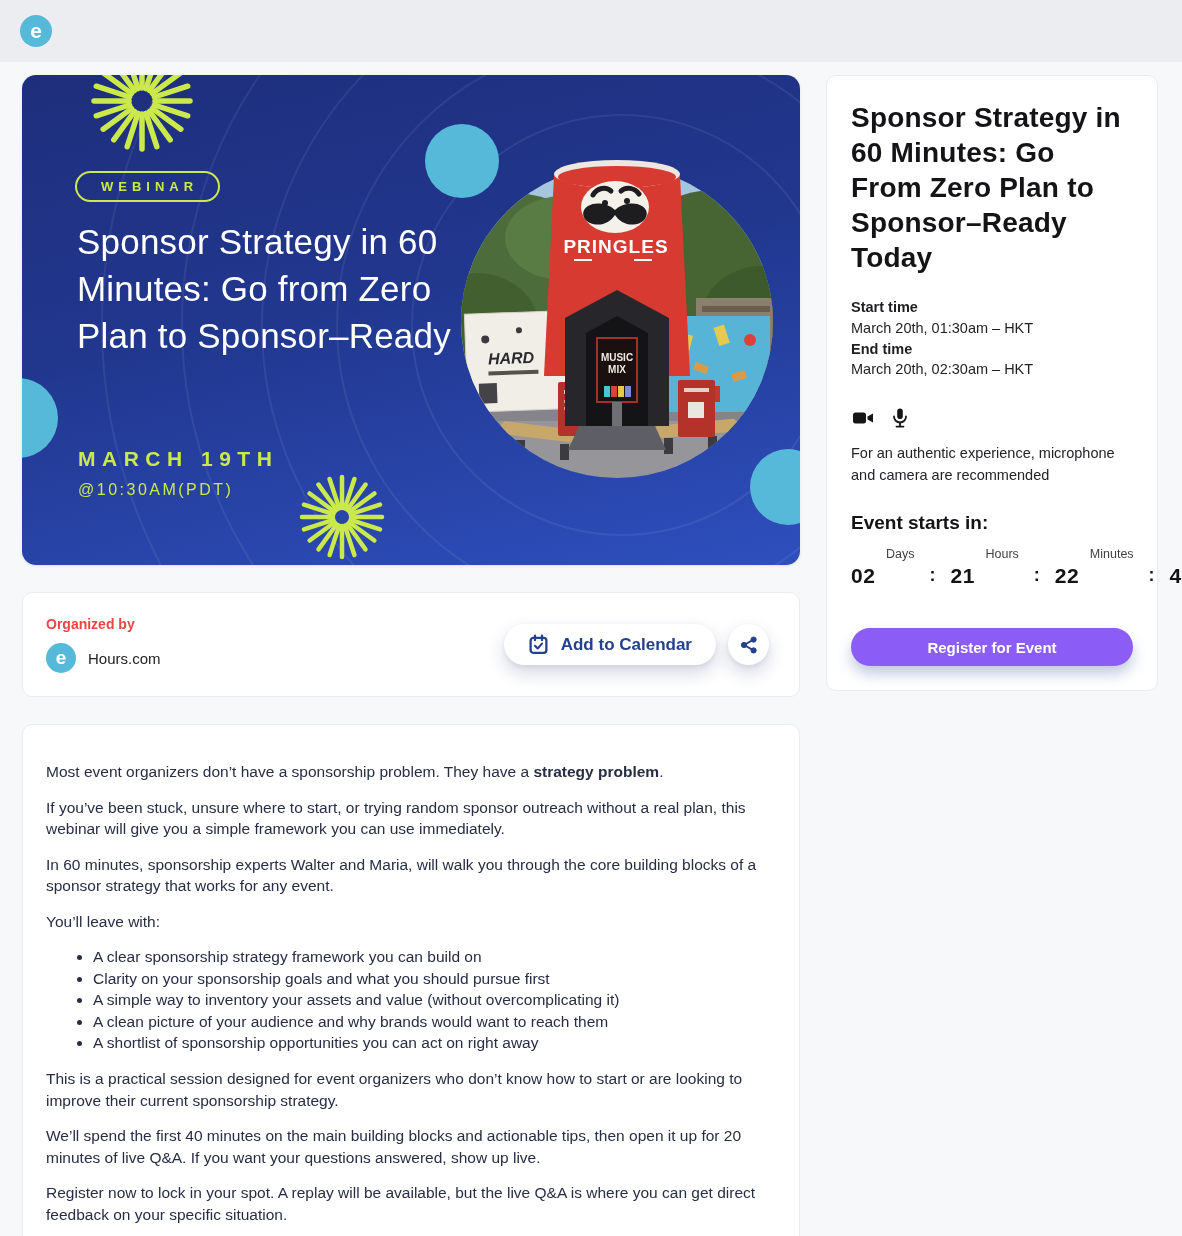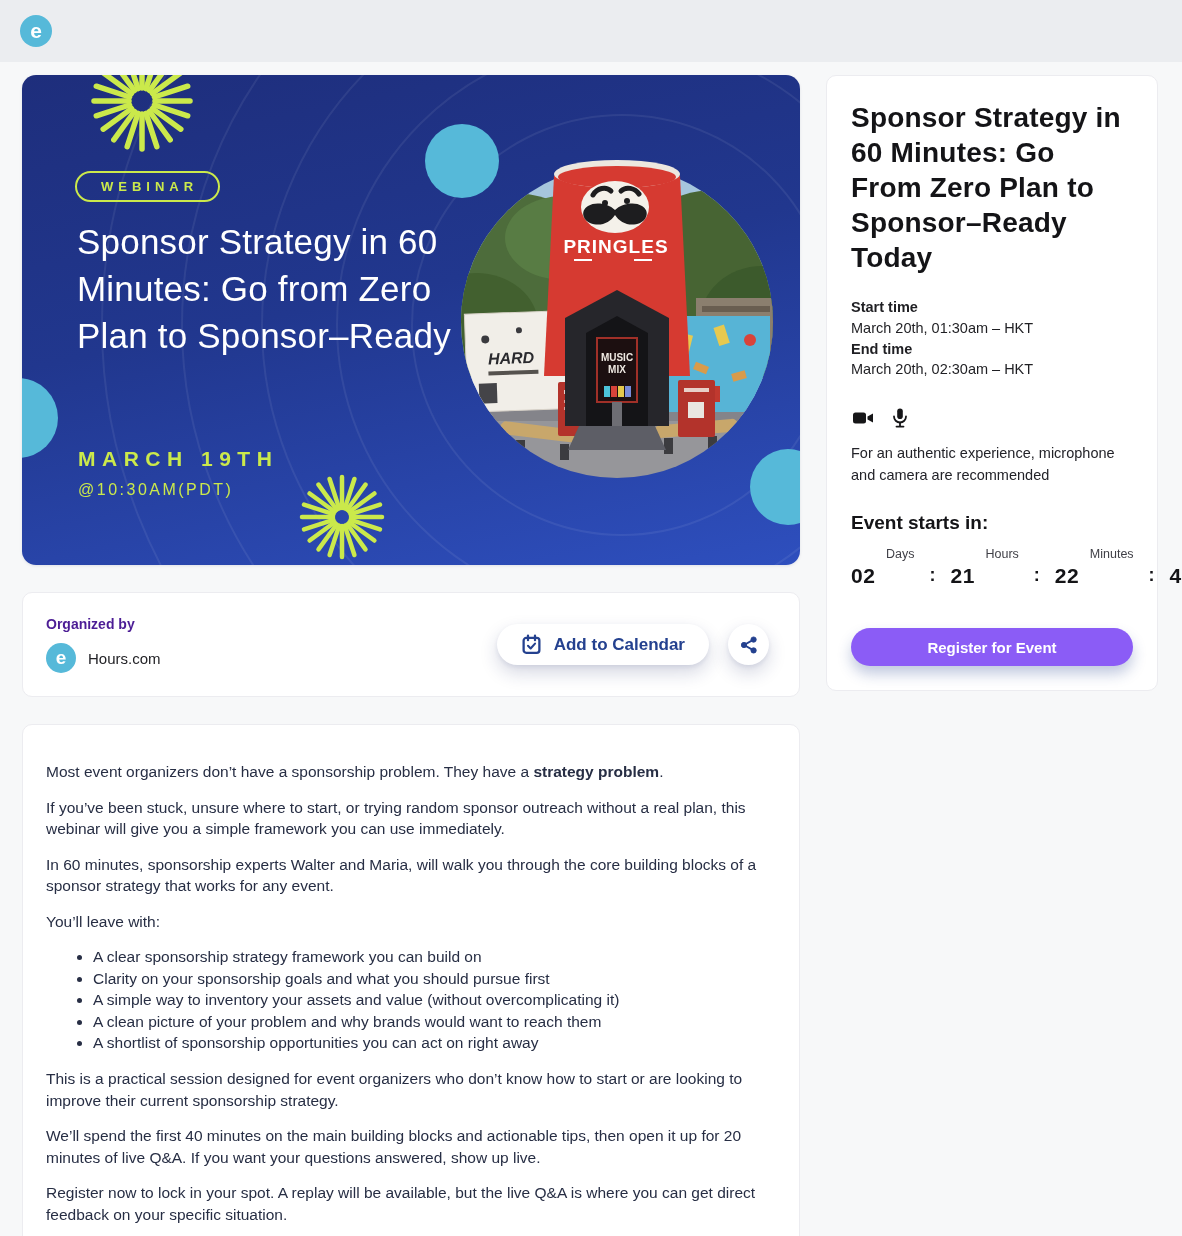--- a/index.html
+++ b/index.html
@@ -32,25 +32,25 @@
   .banner-date { position:absolute; left:56px; top:372px; color:#cbe94b;
                  font-size:21px; font-weight:700; letter-spacing:6.5px; }
   .banner-time { position:absolute; left:56px; top:406px; color:#cbe94b;
                  font-size:16px; font-weight:500; letter-spacing:2.5px; }
   .photo-svg { position:absolute; left:436px; top:75px; overflow:visible; }
 
   
   .card { background:#fff; border:1px solid #ececf0; border-radius:10px; }
   .organizer-card { margin-top:27px; height:105px; display:flex; align-items:center; padding:0 30px 0 23px; }
   .org-left { display:flex; flex-direction:column; gap:11px; }
-  .org-label { font-size:14px; font-weight:600; color:#4c1d95; }
+  .org-label { font-size:14px; font-weight:600; color:#ef4444; }
   .org-row { display:flex; align-items:center; gap:12px; cursor:pointer; }
   .org-logo { width:30px; height:30px; font-size:19px; }
   .org-name { font-size:15px; color:#232327; }
-  .org-actions { margin-left:auto; display:flex; align-items:center; gap:19px; }
+  .org-actions { margin-left:auto; display:flex; align-items:center; gap:12px; }
   .cal-btn { display:flex; align-items:center; gap:12px; height:41px; padding:0 24px;
              background:#fff; border:none; border-radius:22px; cursor:pointer;
              box-shadow:0 8px 18px rgba(25,40,100,.18), 0 2px 4px rgba(25,40,100,.08);
              color:#24418f; font-size:17px; font-weight:600; font-family:inherit; }
   .share-btn { width:41px; height:41px; border-radius:50%; background:#fff; border:none; cursor:pointer;
                display:flex; align-items:center; justify-content:center;
                box-shadow:0 8px 18px rgba(25,40,100,.18), 0 2px 4px rgba(25,40,100,.08); }
 
   
   .description-card { margin-top:27px; padding:36px 24px 40px 23px; min-height:560px;
@@ -278,21 +278,21 @@
 
     <div class="card description-card">
       <p><span>Most event organizers don’t have a sponsorship problem. They have a </span><span class="bold">strategy problem</span><span>.</span></p>
       <p>If you’ve been stuck, unsure where to start, or trying random sponsor outreach without a real plan, this webinar will give you a simple framework you can use immediately.</p>
       <p>In 60 minutes, sponsorship experts Walter and Maria, will walk you through the core building blocks of a sponsor strategy that works for any event.</p>
       <p>You’ll leave with:</p>
       <ul>
         <li>A clear sponsorship strategy framework you can build on</li>
         <li>Clarity on your sponsorship goals and what you should pursue first</li>
         <li>A simple way to inventory your assets and value (without overcomplicating it)</li>
-        <li>A clean picture of your problem and why brands would want to reach them</li>
+        <li>A clean picture of your audience and why brands would want to reach them</li>
         <li>A shortlist of sponsorship opportunities you can act on right away</li>
       </ul>
       <p>This is a practical session designed for event organizers who don’t know how to start or are looking to improve their current sponsorship strategy.</p>
       <p>We’ll spend the first 40 minutes on the main building blocks and actionable tips, then open it up for 20 minutes of live Q&amp;A. If you want your questions answered, show up live.</p>
       <p>Register now to lock in your spot. A replay will be available, but the live Q&amp;A is where you can get direct feedback on your specific situation.</p>
     </div>
   </div>
 
   <div class="right-col">
     <div class="card sidebar-card">

